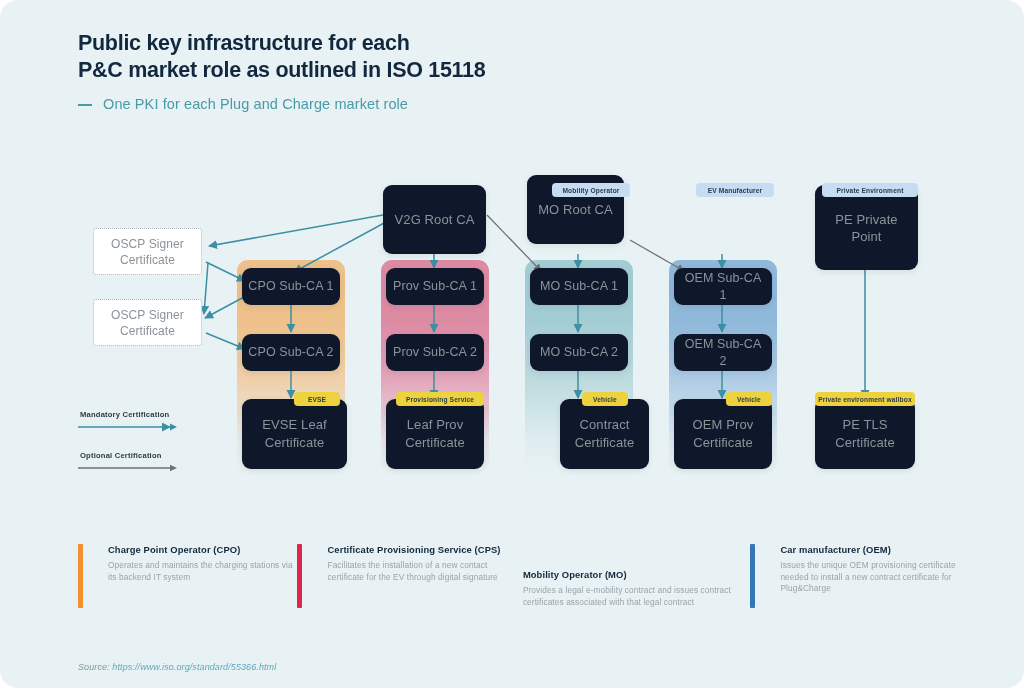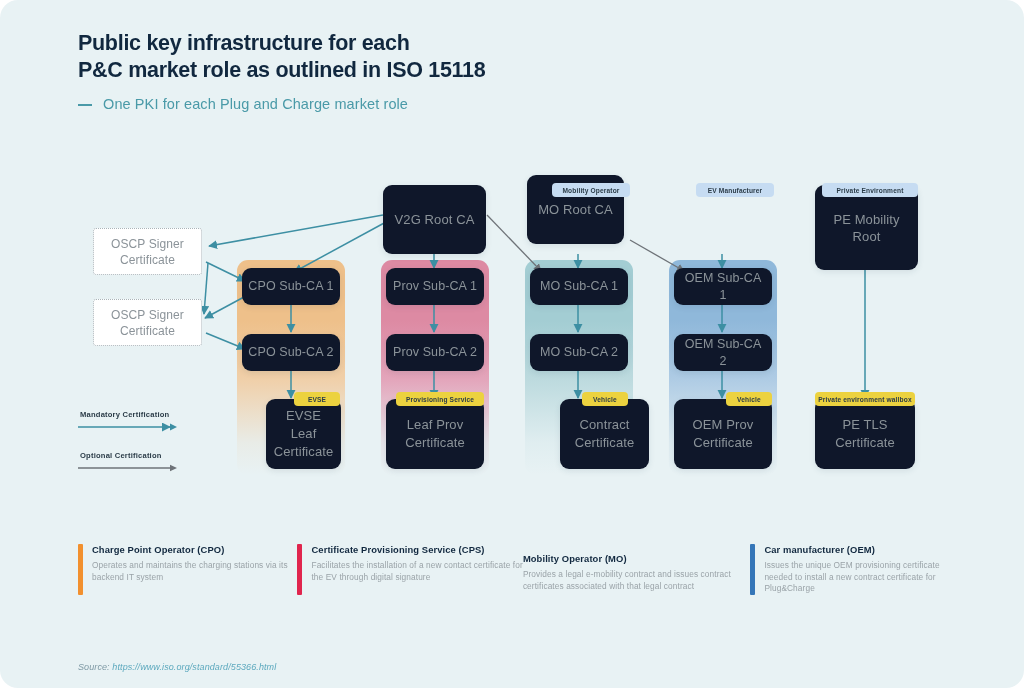--- a/index.html
+++ b/index.html
@@ -75,21 +75,21 @@
   .tag.yellow{background:#ecd23f;}
 
   
   .lg-label{
     position:absolute;font-size:7.6px;font-weight:bold;color:#2b3c48;
     letter-spacing:0.2px;white-space:nowrap;
   }
 
   
   #legend{position:absolute;left:78px;top:544px;width:880px;display:flex;}
-  .lgitem{display:flex;gap:9px;}
+  .lgitem{display:flex;gap:25px;}
   .lgbar{width:5px;border-radius:1px;flex:0 0 auto;}
   .lgtitle{font-size:9.4px;font-weight:bold;color:#11283f;letter-spacing:0.1px;margin-bottom:5px;white-space:nowrap;}
   .lgdesc{font-size:8.3px;line-height:11.5px;color:#9aa3a8;letter-spacing:0.1px;}
 
   
   #source{
     position:absolute;left:78px;top:662px;
     font-size:9px;font-style:italic;color:#7f9aa5;letter-spacing:0.1px;
   }
   #source a{color:#5ba8bd;text-decoration:none;font-style:italic;}
@@ -167,34 +167,34 @@
     <div class="card dashed" style="left:93px;top:228px;width:109px;height:47px;">OSCP Signer Certificate</div>
     <div class="card dashed" style="left:93px;top:299px;width:109px;height:47px;">OSCP Signer Certificate</div>
 
     <div class="card root" style="left:383px;top:185px;width:103px;height:69px;">V2G Root CA</div>
 
     <div class="card root" style="left:527px;top:175px;width:97px;height:69px;text-align:right;">MO Root CA</div>
     <div class="tag blue" style="left:552px;top:183px;width:78px;">Mobility Operator</div>
 
     <div class="tag blue" style="left:696px;top:183px;width:78px;">EV Manufacturer</div>
 
-    <div class="card root" style="left:815px;top:185px;width:103px;height:85px;">PE Mobility Root</div>
+    <div class="card root" style="left:815px;top:185px;width:103px;height:85px;">PE Private Point</div>
     <div class="tag blue" style="left:822px;top:183px;width:96px;">Private Environment</div>
 
     <div class="card" style="left:242px;top:268px;width:98px;height:37px;">CPO Sub-CA 1</div>
     <div class="card" style="left:386px;top:268px;width:98px;height:37px;">Prov Sub-CA 1</div>
     <div class="card" style="left:530px;top:268px;width:98px;height:37px;">MO Sub-CA 1</div>
     <div class="card" style="left:674px;top:268px;width:98px;height:37px;">OEM Sub-CA 1</div>
 
     <div class="card" style="left:242px;top:334px;width:98px;height:37px;">CPO Sub-CA 2</div>
     <div class="card" style="left:386px;top:334px;width:98px;height:37px;">Prov Sub-CA 2</div>
     <div class="card" style="left:530px;top:334px;width:98px;height:37px;">MO Sub-CA 2</div>
     <div class="card" style="left:674px;top:334px;width:98px;height:37px;">OEM Sub-CA 2</div>
 
-    <div class="card leaf" style="left:242px;top:399px;width:75px;height:70px;margin-left:24px;">EVSE Leaf Certificate</div>
+    <div class="card leaf" style="left:242px;top:399px;width:105px;height:70px;">EVSE Leaf Certificate</div>
     <div class="tag yellow" style="left:294px;top:392px;width:46px;">EVSE</div>
 
     <div class="card leaf" style="left:386px;top:399px;width:98px;height:70px;">Leaf Prov Certificate</div>
     <div class="tag yellow" style="left:396px;top:392px;width:88px;">Provisioning Service</div>
 
     <div class="card leaf" style="left:548px;top:399px;width:89px;height:70px;margin-left:12px;">Contract Certificate</div>
     <div class="tag yellow" style="left:582px;top:392px;width:46px;">Vehicle</div>
 
     <div class="card leaf" style="left:674px;top:399px;width:98px;height:70px;">OEM Prov Certificate</div>
     <div class="tag yellow" style="left:726px;top:392px;width:46px;">Vehicle</div>

